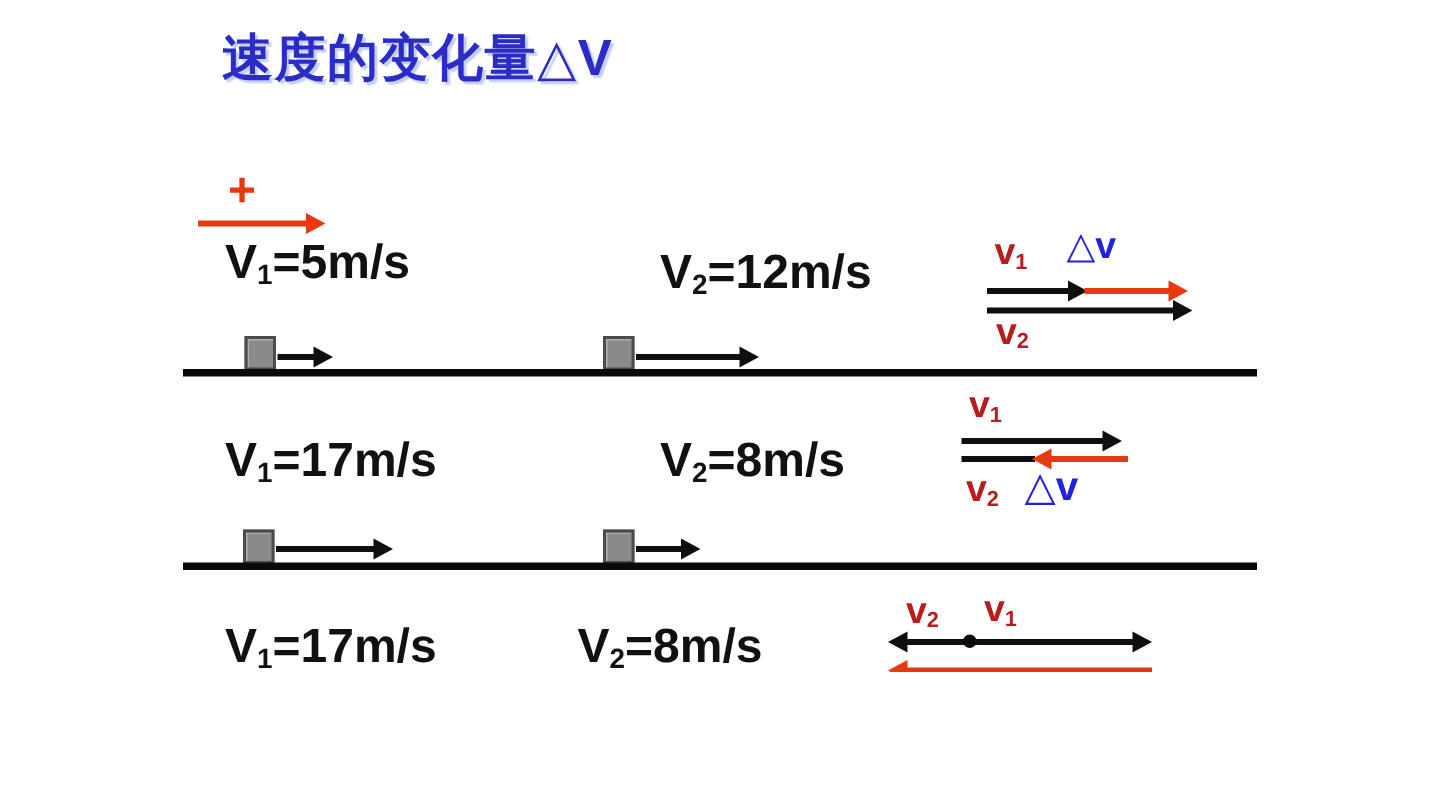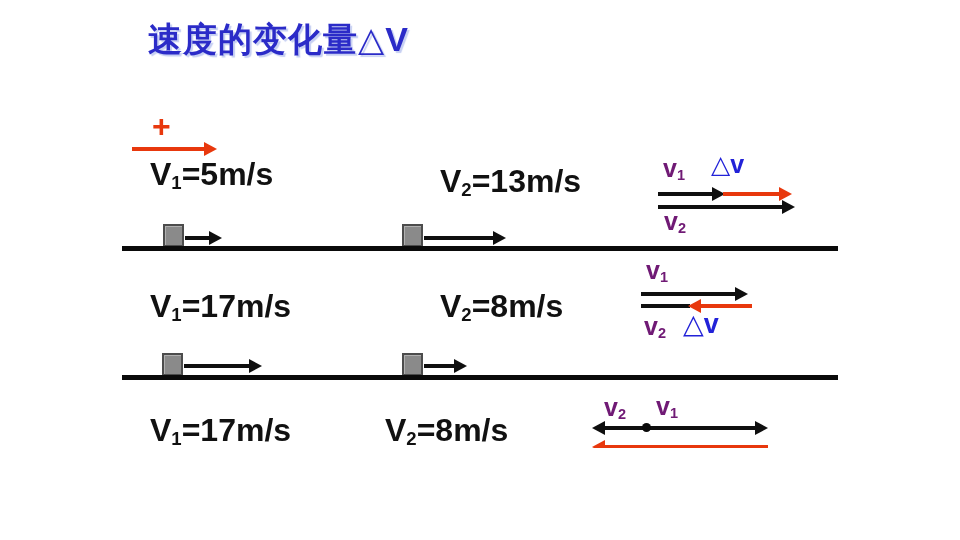--- a/index.html
+++ b/index.html
@@ -21,21 +21,21 @@
     color:#2b2bc8;line-height:1.15;text-shadow:2px 2px 1px #c6cff2;
   }
   .formula sub,.vlabel sub,.dlabel sub{font-size:0.58em;vertical-align:-0.22em;font-weight:inherit;}
   .plus{
     position:absolute;left:152px;top:110px;font-size:32px;font-weight:bold;color:#e8380d;line-height:1;
   }
   .vlabel{
     position:absolute;font-size:32px;font-weight:bold;color:#111;line-height:1;white-space:nowrap;
   }
   .dlabel{
-    position:absolute;font-size:25px;font-weight:bold;color:#701a75;line-height:1;white-space:nowrap;
+    position:absolute;font-size:25px;font-weight:bold;color:#b91c1c;line-height:1;white-space:nowrap;
   }
   .dlabel.big{font-size:27px;}
   .blue{color:#2222d8;}
   
   .ground{position:absolute;left:122px;width:716px;height:5px;background:#0a0a0a;}
   .block{
     position:absolute;width:21px;height:23px;background:#8a8a8a;
     border:2px solid #4c4c4c;box-sizing:border-box;box-shadow:inset 1px 1px 0 #b0b0b0;
   }
   .dot{position:absolute;width:9px;height:9px;border-radius:50%;background:#0a0a0a;}
@@ -58,21 +58,21 @@
 
   <div class="title-blue">速度的变化量△V</div>
 
   <div class="plus">+</div>
   <div class="arrow r red" style="left:132px;top:142px;width:85px;">
     <i class="shaft"></i>
       <i class="head right"></i>
   </div>
 
   <div class="vlabel" style="left:150px;top:147px;margin-top:11px;"><span>V</span><sub>1</sub><span>=5m/s</span></div>
-  <div class="vlabel" style="left:440px;top:165px;"><span>V</span><sub>2</sub><span>=13m/s</span></div>
+  <div class="vlabel" style="left:440px;top:165px;"><span>V</span><sub>2</sub><span>=12m/s</span></div>
 
   <div class="block" style="left:163px;top:224px;"></div>
   <div class="arrow r" style="left:185px;top:231px;width:37px;">
       <i class="shaft"></i>
       <i class="head right"></i>
     </div>
   <div class="block" style="left:402px;top:224px;"></div>
   <div class="arrow r" style="left:424px;top:231px;width:82px;">
       <i class="shaft"></i>
       <i class="head right"></i>

